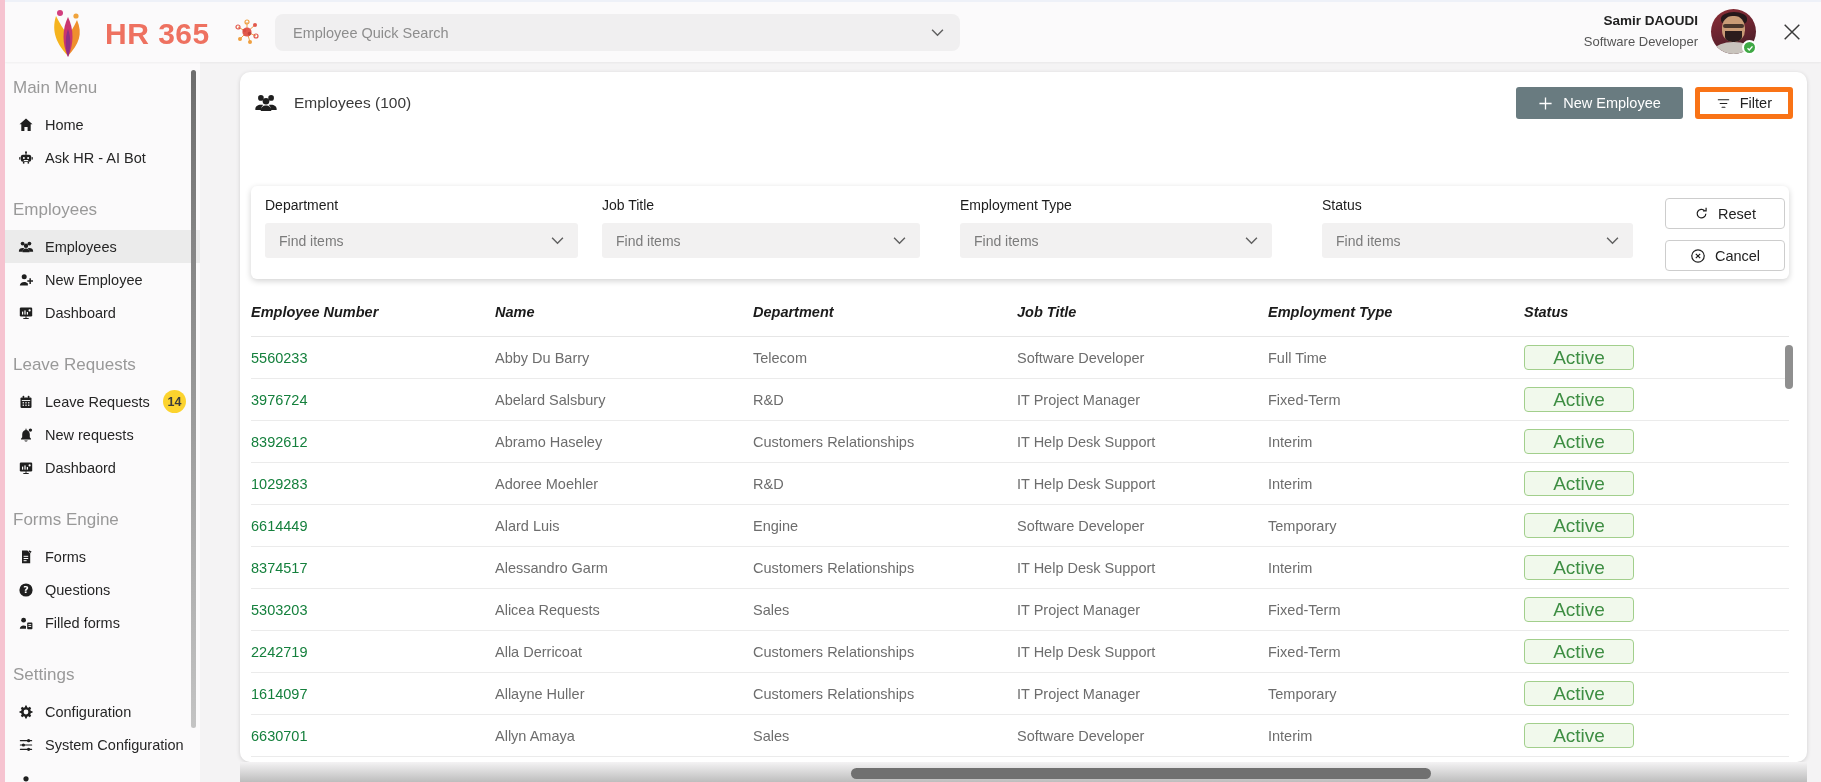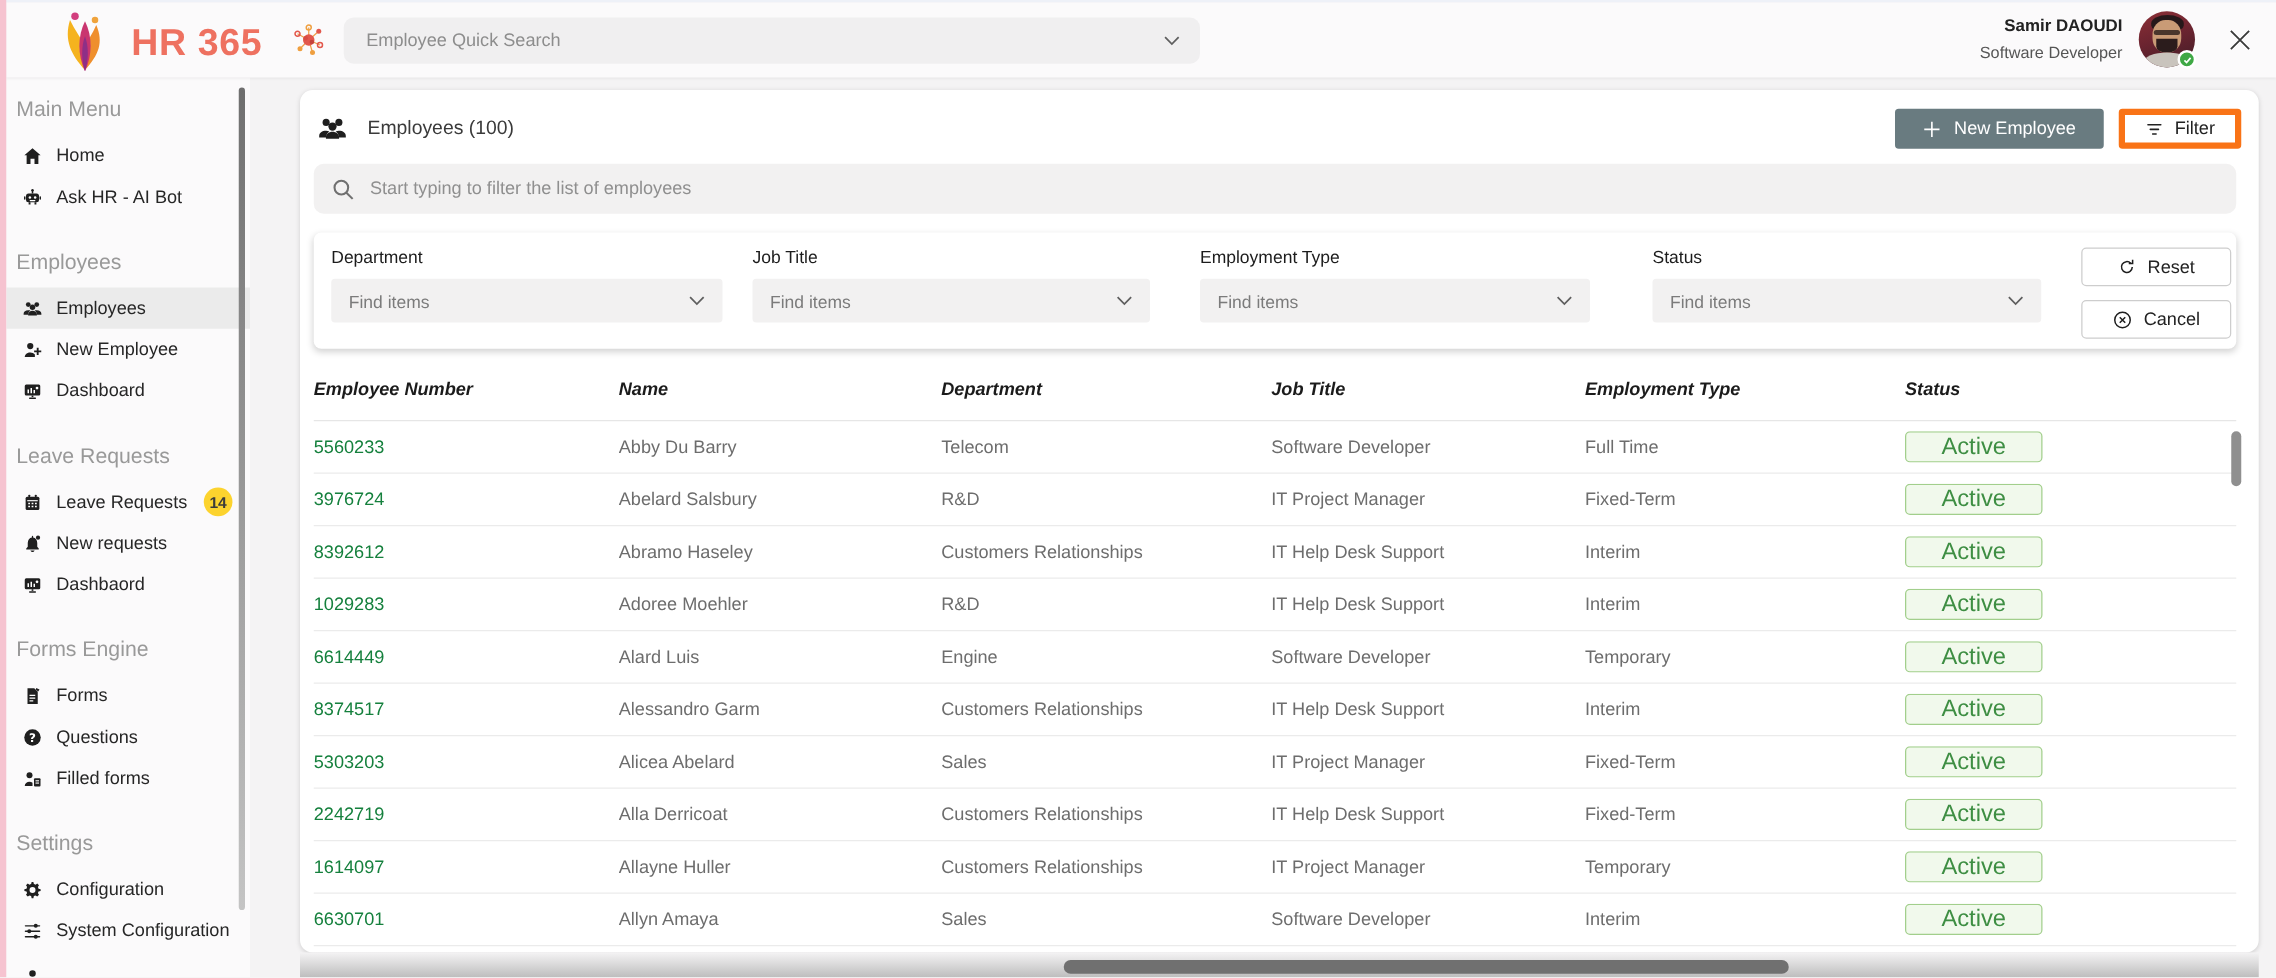--- a/index.html
+++ b/index.html
@@ -386,29 +386,20 @@
         <button class="btn-filter">
           <span style="display:flex;">
             <svg width="15" height="15" viewBox="0 0 16 16">
                 <path d="M2.5 4h11M4.5 8h7M6.5 12h3" stroke="#222" stroke-width="1.3" stroke-linecap="round" fill="none"></path>
               </svg>
           </span>
           <span>Filter</span>
         </button>
       </div>
 
-      <div class="list-search">
-        <span style="display:flex;">
-          <svg width="19" height="19" viewBox="0 0 16 16">
-              <circle cx="6.8" cy="6.8" r="4.6" fill="none" stroke="#707070" stroke-width="1.4"></circle>
-              <path d="M10.2 10.2l4.2 4.2" stroke="#707070" stroke-width="1.4"></path>
-            </svg>
-        </span>
-        <input class="ls-input" placeholder="Start typing to filter the list of employees" style="">
-      </div>
 
       <div class="filter-panel">
         <div id="filter-fields">
             <div class="f-group" style="left: 14px; width: 313px;">
               <div class="f-label">Department</div>
               <div class="f-combo">
                 <span class="ph">Find items</span>
                 <span style="display: flex;">
                   <svg width="13" height="9" viewBox="0 0 12 8">
                     <path d="M1 1.5L6 6.5L11 1.5" fill="none" stroke="#5f5f5f" stroke-width="1.3"></path>
@@ -522,21 +513,21 @@
           <div class="t-row">
             <div class="td num">8374517</div>
             <div class="td">Alessandro Garm</div>
             <div class="td">Customers Relationships</div>
             <div class="td">IT Help Desk Support</div>
             <div class="td">Interim</div>
             <div class="td"><span class="badge-active">Active</span></div>
           </div>
           <div class="t-row">
             <div class="td num">5303203</div>
-            <div class="td">Alicea Abelard</div>
+            <div class="td">Alicea Requests</div>
             <div class="td">Sales</div>
             <div class="td">IT Project Manager</div>
             <div class="td">Fixed-Term</div>
             <div class="td"><span class="badge-active">Active</span></div>
           </div>
           <div class="t-row">
             <div class="td num">2242719</div>
             <div class="td">Alla Derricoat</div>
             <div class="td">Customers Relationships</div>
             <div class="td">IT Help Desk Support</div>

